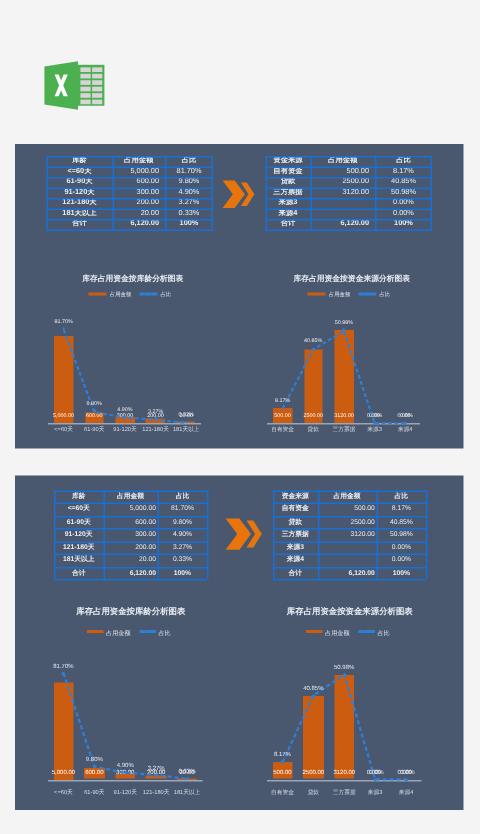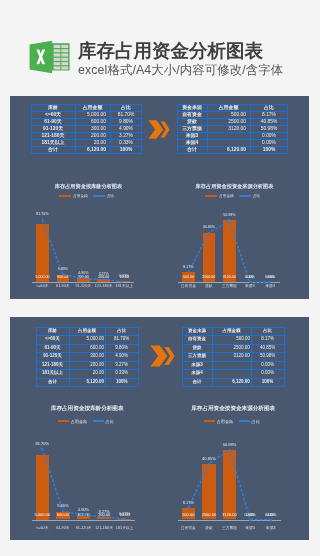--- a/index.html
+++ b/index.html
@@ -63,22 +63,20 @@
       <rect x="32.4" y="13.5" width="6.8" height="3.1" fill="#d8d4d8"></rect>
       <rect x="24.6" y="17.8" width="6.8" height="3.1" fill="#d8d4d8"></rect>
       <rect x="32.4" y="17.8" width="6.8" height="3.1" fill="#d8d4d8"></rect>
       <rect x="24.6" y="22.1" width="6.8" height="3.1" fill="#d8d4d8"></rect>
       <rect x="32.4" y="22.1" width="6.8" height="3.1" fill="#d8d4d8"></rect>
       <rect x="24.6" y="26.4" width="6.8" height="3.1" fill="#d8d4d8"></rect>
       <rect x="32.4" y="26.4" width="6.8" height="3.1" fill="#d8d4d8"></rect>
       <path d="M7.4 9.6 L10.1 9.6 L16.2 24.2 L13.4 24.2 Z" fill="#ffffff"></path>
       <path d="M13.4 9.6 L16.2 9.6 L10.1 24.2 L7.4 24.2 Z" fill="#ffffff"></path>
     </svg>
-    <div class="hdr-title">库存占用资金分析图表</div>
-    <div class="hdr-sub">excel格式/A4大小/内容可修改/含字体</div>
   </div>
 
   <div class="panel" id="panelTop" style="left:10px;top:96px;width:299px;height:203px">
       <div class="dtable" style="left:21px;top:8px;width:111px;height:49.5px;font-size:4.9px;">
         <div class="trow" style="left:0;top:0px;width:111px;height:7.071428571428571px;">
           <div class="tcell bold" style="left:0px;top:0;width:44px;height:7.071428571428571px;line-height:7.071428571428571px;">库龄</div>
           <div class="tcell bold" style="left:44px;top:0;width:35px;height:7.071428571428571px;line-height:7.071428571428571px;">占用金额</div>
           <div class="tcell bold" style="left:79px;top:0;width:32px;height:7.071428571428571px;line-height:7.071428571428571px;">占比</div>
         </div>
         <div class="trow" style="left:0;top:7.071428571428571px;width:111px;height:7.071428571428571px;">

